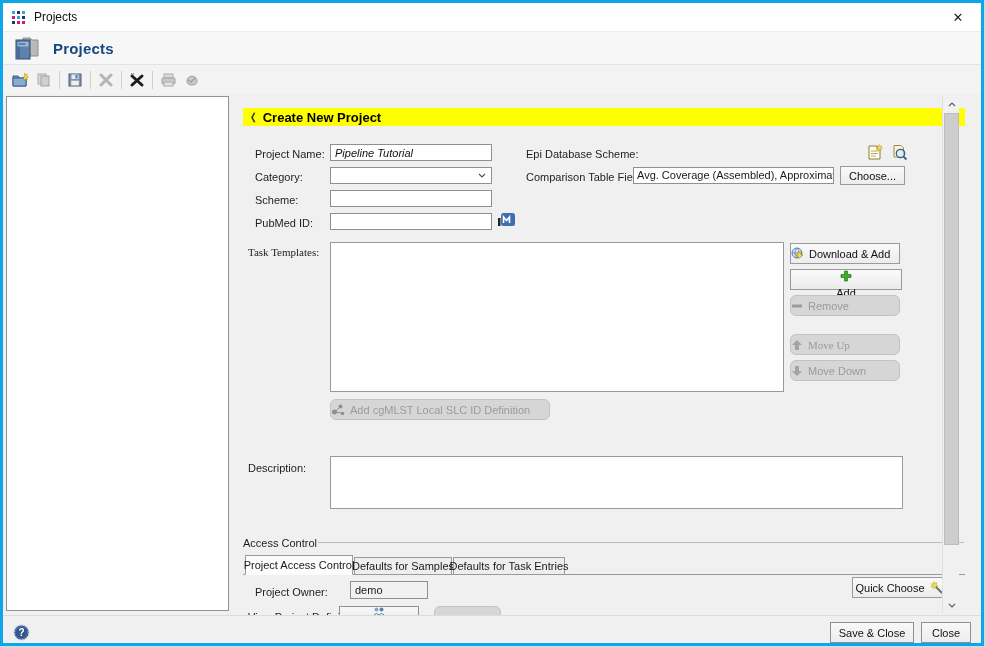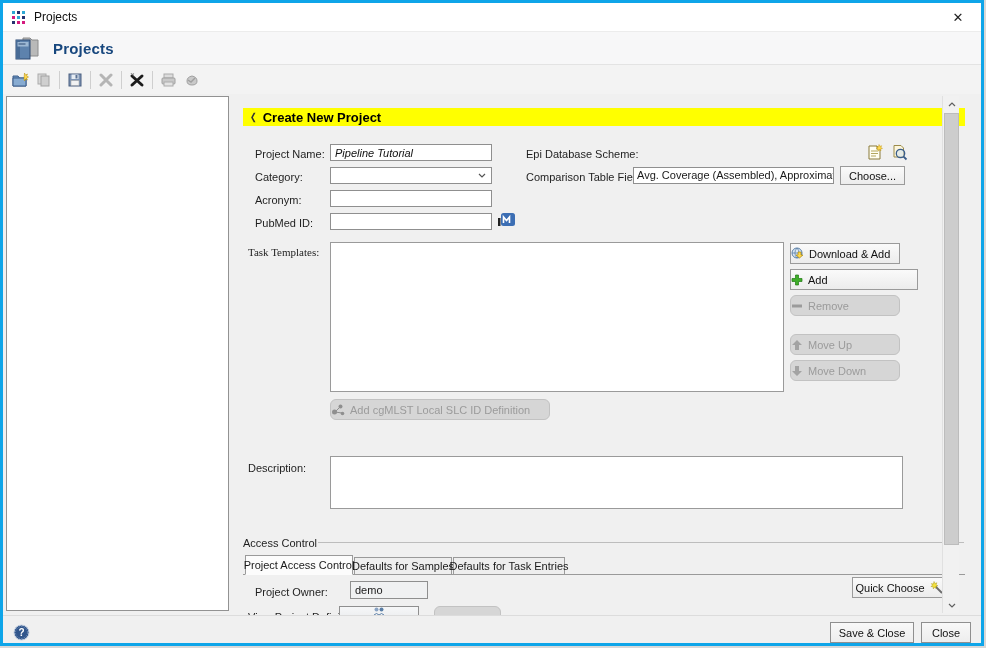--- a/index.html
+++ b/index.html
@@ -176,21 +176,21 @@
       <span class="lbl" style="left:21px; top:77px;">Category:</span>
       <div class="dropdown" style="left:96px; top:73px; width:162px; height:17px; background:#fff;">
         <span class="dd-text" style="margin-left:0;"></span>
         <span class="chev">
           <svg width="8" height="5" viewBox="0 0 8 5">
               <polyline points="1,1 4,4 7,1" fill="none" stroke="#555" stroke-width="1.2"></polyline>
             </svg>
         </span>
       </div>
 
-      <span class="lbl" style="left:21px; top:100px;">Acronym:</span>
+      <span class="lbl" style="left:21px; top:100px;">Scheme:</span>
       <input class="txt-input" style="left: 96px; top: 96px; width: 162px;" value="">
 
       <span class="lbl" style="left:21px; top:123px;">PubMed ID:</span>
       <input class="txt-input" style="left: 96px; top: 119px; width: 162px;" value="">
       <span style="position:absolute; left:263px; top:118px;">
         <svg width="19" height="15" viewBox="0 0 19 15">
           <rect x="1" y="6" width="2.5" height="8" fill="#222"></rect>
           <rect x="4" y="1" width="14" height="13" rx="2.5" fill="#3c6eb4"></rect>
           <path d="M6.5 11 V5 l3 3.5 L12.5 5 v6" stroke="#fff" stroke-width="1.6" fill="none"></path>
         </svg>
@@ -227,37 +227,37 @@
       <div class="btn left" style="left:556px; top:149px; width:110px; height:21px;">
         <span>
           <svg width="13" height="13" viewBox="0 0 13 13">
             <circle cx="6" cy="6" r="5" fill="#dce9f5" stroke="#5b7fa6"></circle>
             <path d="M1 6 h10 M6 1 a7 7 0 0 1 0 10 M6 1 a7 7 0 0 0 0 10" fill="none" stroke="#5b7fa6" stroke-width="0.8"></path>
             <path d="M8.5 6.5 h3 v3 h2 l-3.5 3 -3.5-3 h2 z" fill="#ffd84d" stroke="#a07c00" stroke-width="0.6" transform="translate(-1.5,-1.5)"></path>
           </svg>
         </span>
         <span>Download &amp; Add</span>
       </div>
-      <div class="btn left" style="left:556px; top:175px; width:128px; height:21px;">
+      <div class="btn left" style="left:556px; top:175px; width:112px; height:21px;flex-direction:column;">
         <span>
           <svg width="12" height="12" viewBox="0 0 12 12">
               <path d="M4.5 1 h3 v3.5 H11 v3 H7.5 V11 h-3 V7.5 H1 v-3 h3.5 z" fill="#3fae2a" stroke="#1f7a12" stroke-width="0.7"></path>
             </svg>
         </span>
         <span>Add</span>
       </div>
       <div class="btn left disabled" style="left:556px; top:201px; width:110px; height:21px;">
         <span>
           <svg width="12" height="12" viewBox="0 0 12 12">
               <rect x="1" y="4.5" width="10" height="3" fill="#9b9b9b"></rect>
             </svg>
         </span>
         <span>Remove</span>
       </div>
-      <div class="btn left disabled" style="left:556px; top:240px; width:110px; height:21px;">
+      <div class="btn left disabled" style="left:556px; top:240px; width:110px; height:21px;font-family:Liberation Serif, serif;">
         <span>
           <svg width="12" height="12" viewBox="0 0 12 12">
               <path d="M6 1 L11 6 H8 v5 H4 V6 H1 z" fill="#a3a3a3"></path>
             </svg>
         </span>
         <span>Move Up</span>
       </div>
       <div class="btn left disabled" style="left:556px; top:266px; width:110px; height:21px;">
         <span>
           <svg width="12" height="12" viewBox="0 0 12 12">

